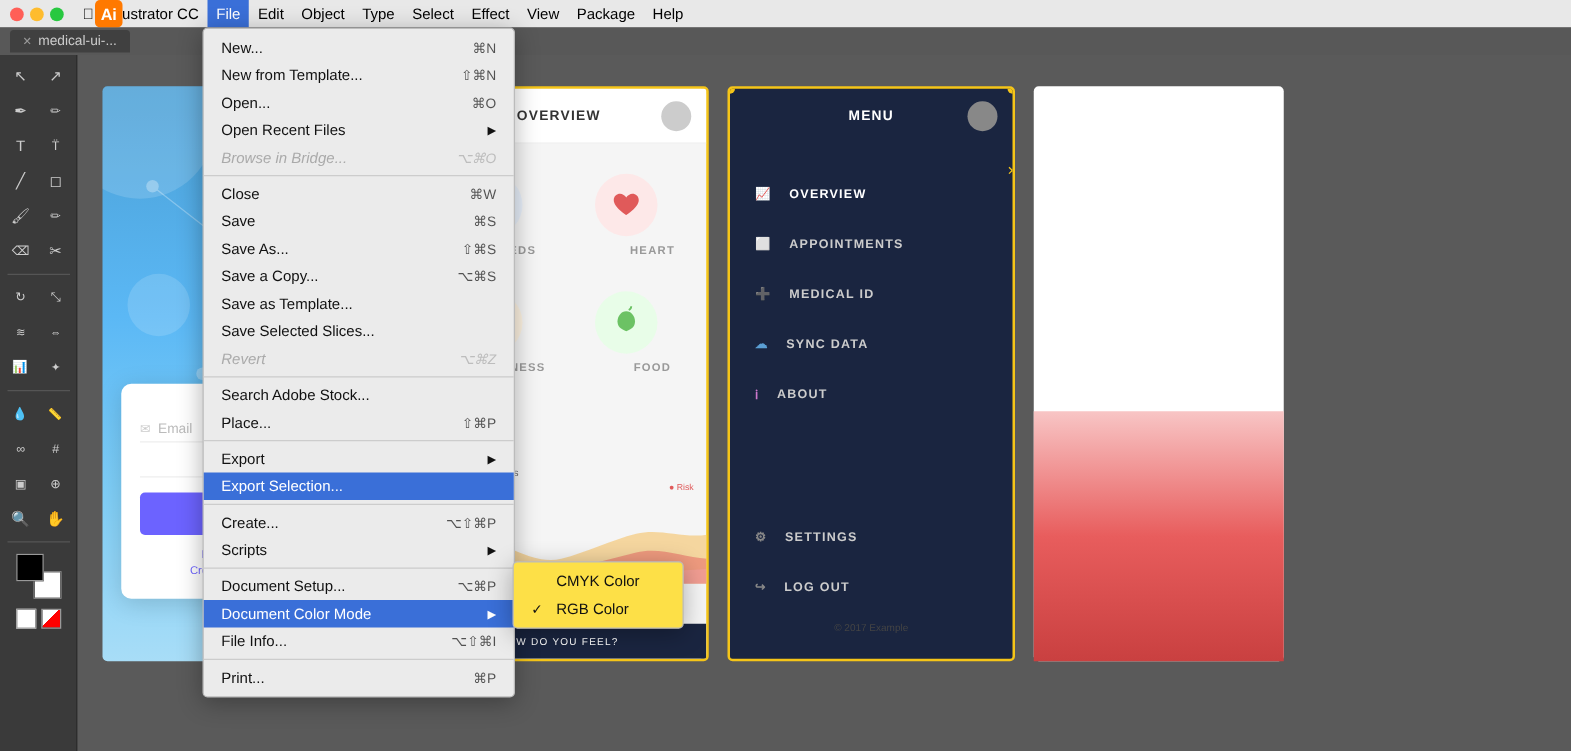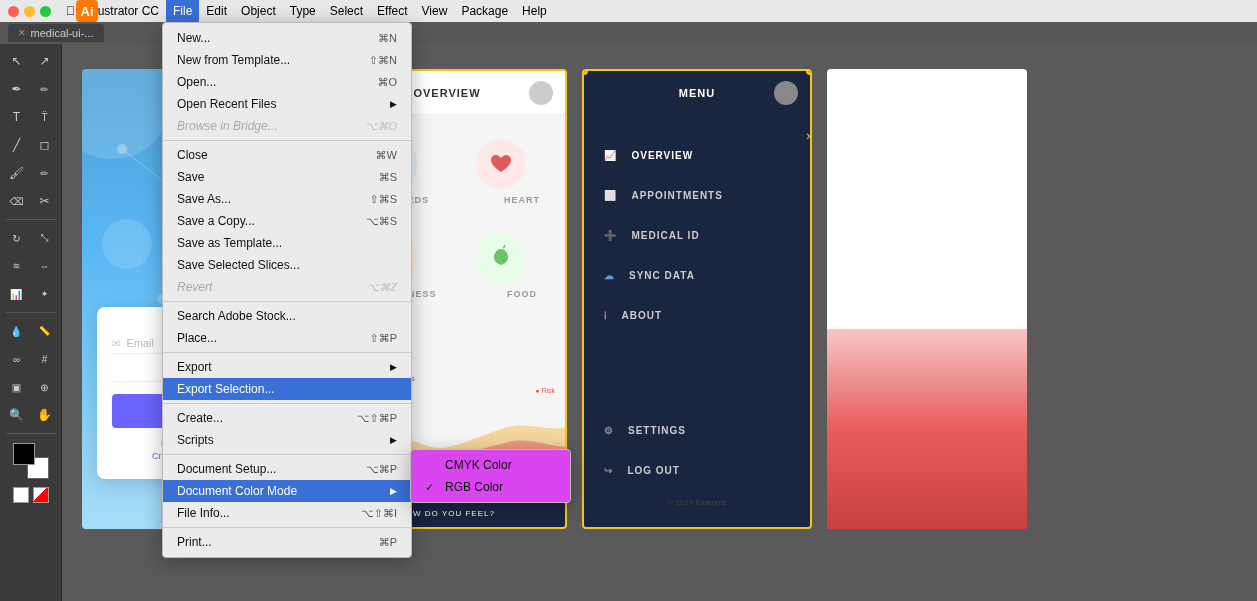--- a/index.html
+++ b/index.html
@@ -320,22 +320,22 @@
       height: 1px;
       background: #ccc;
       margin: 3px 0;
     }
 
     
     .submenu-color {
       position: fixed;
       top: 449px;
       left: 410px;
-      width: 161px;
-      background: #d946ef;
+      width: 137px;
+      background: #fde047;
       border: 1px solid #bbb;
       border-radius: 4px;
       box-shadow: 0 4px 20px rgba(0,0,0,0.3);
       z-index: 400;
       padding: 4px 0;
       font-size: 12px;
     }
     .submenu-item {
       height: 22px;
       display: flex;

